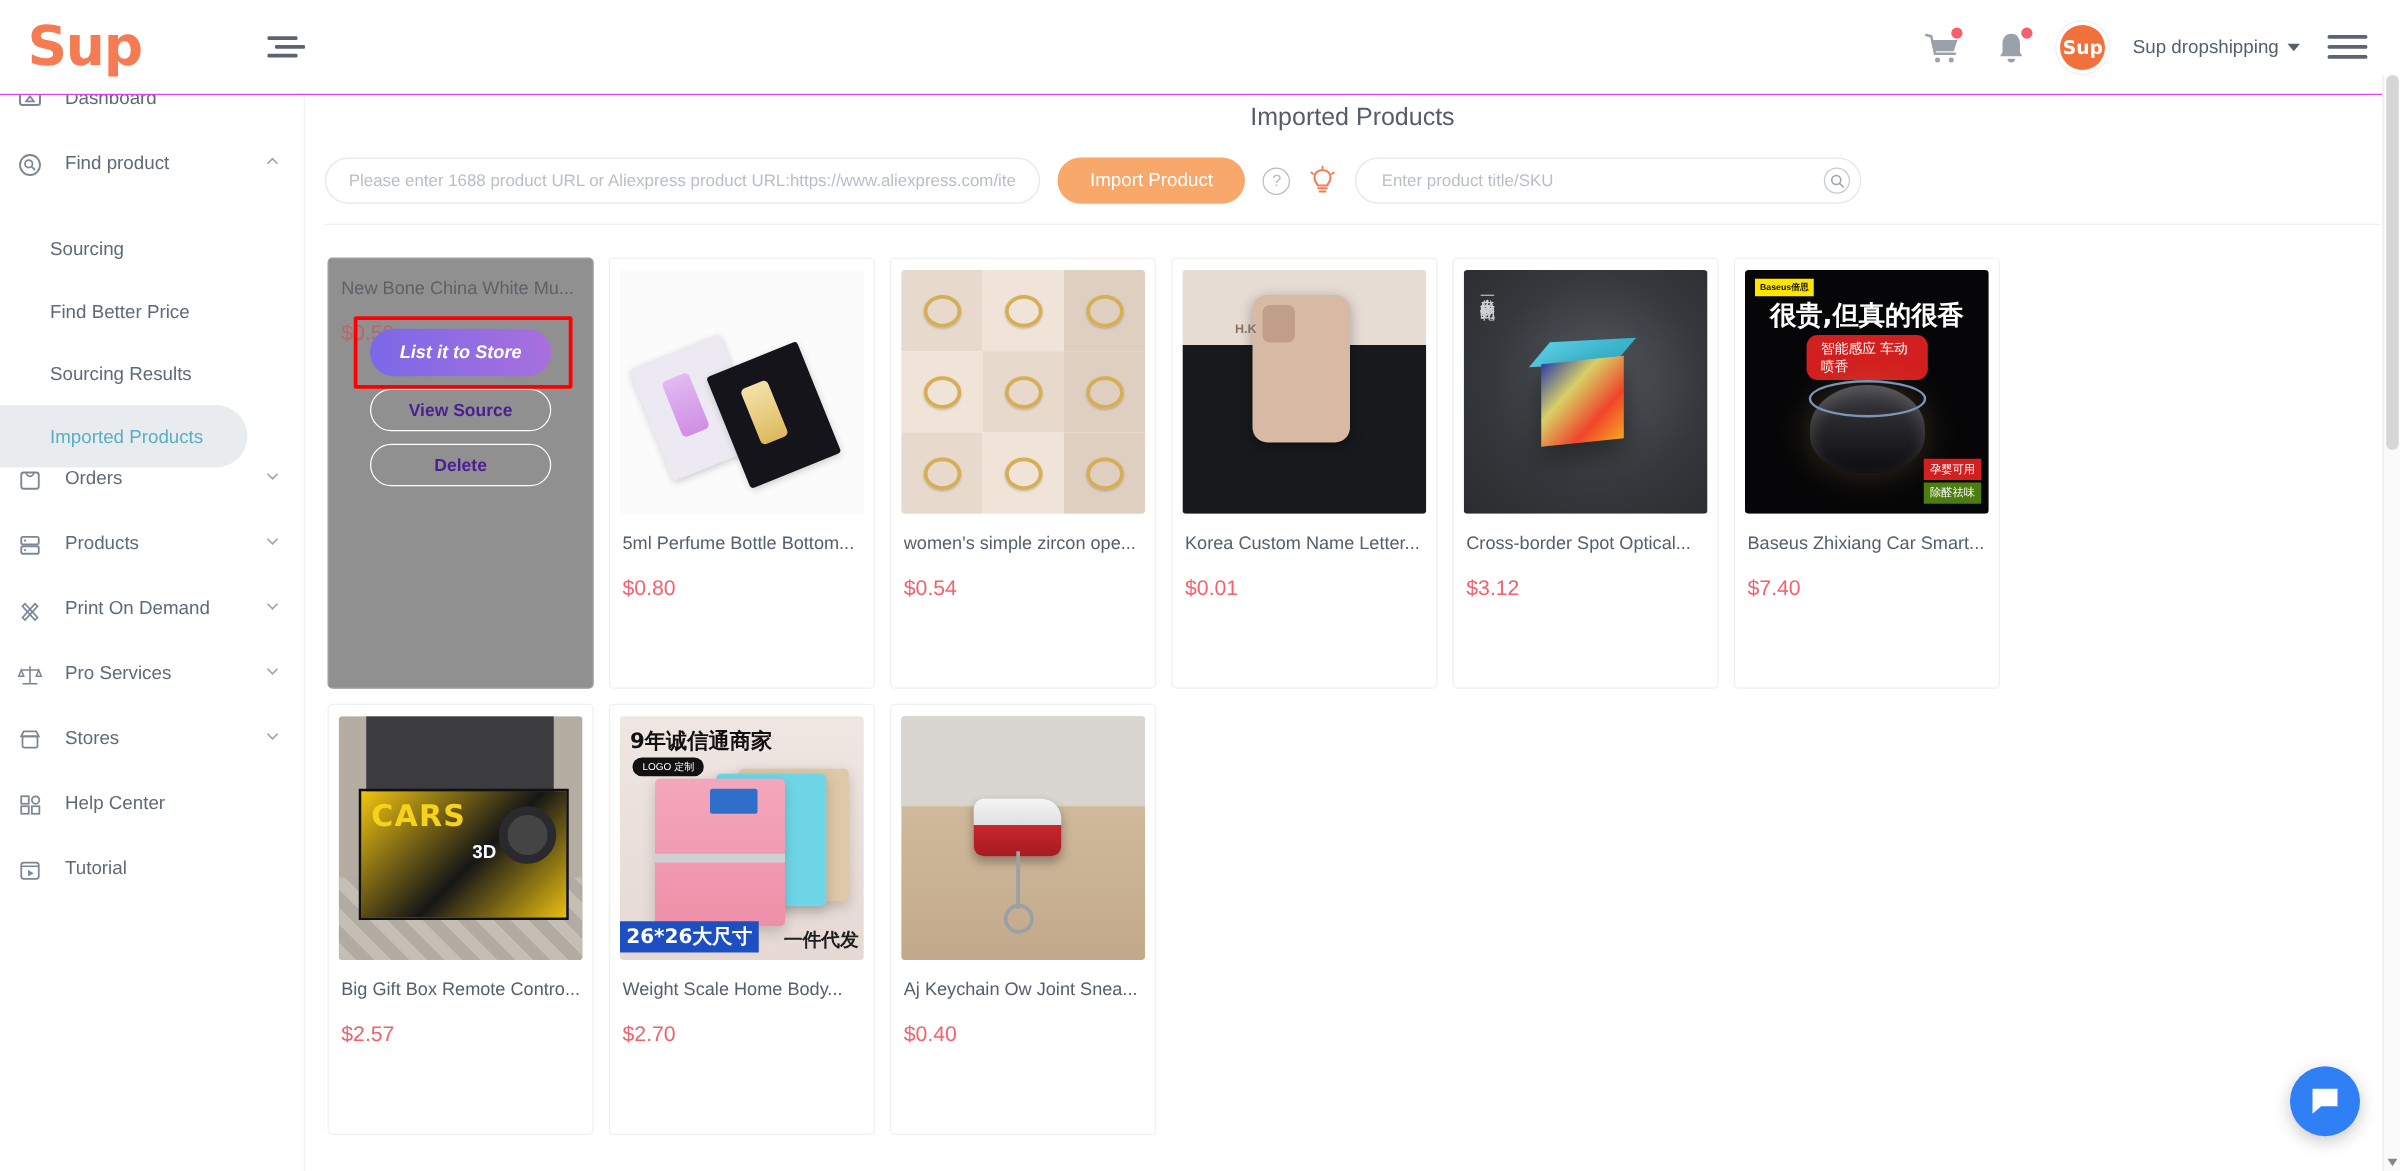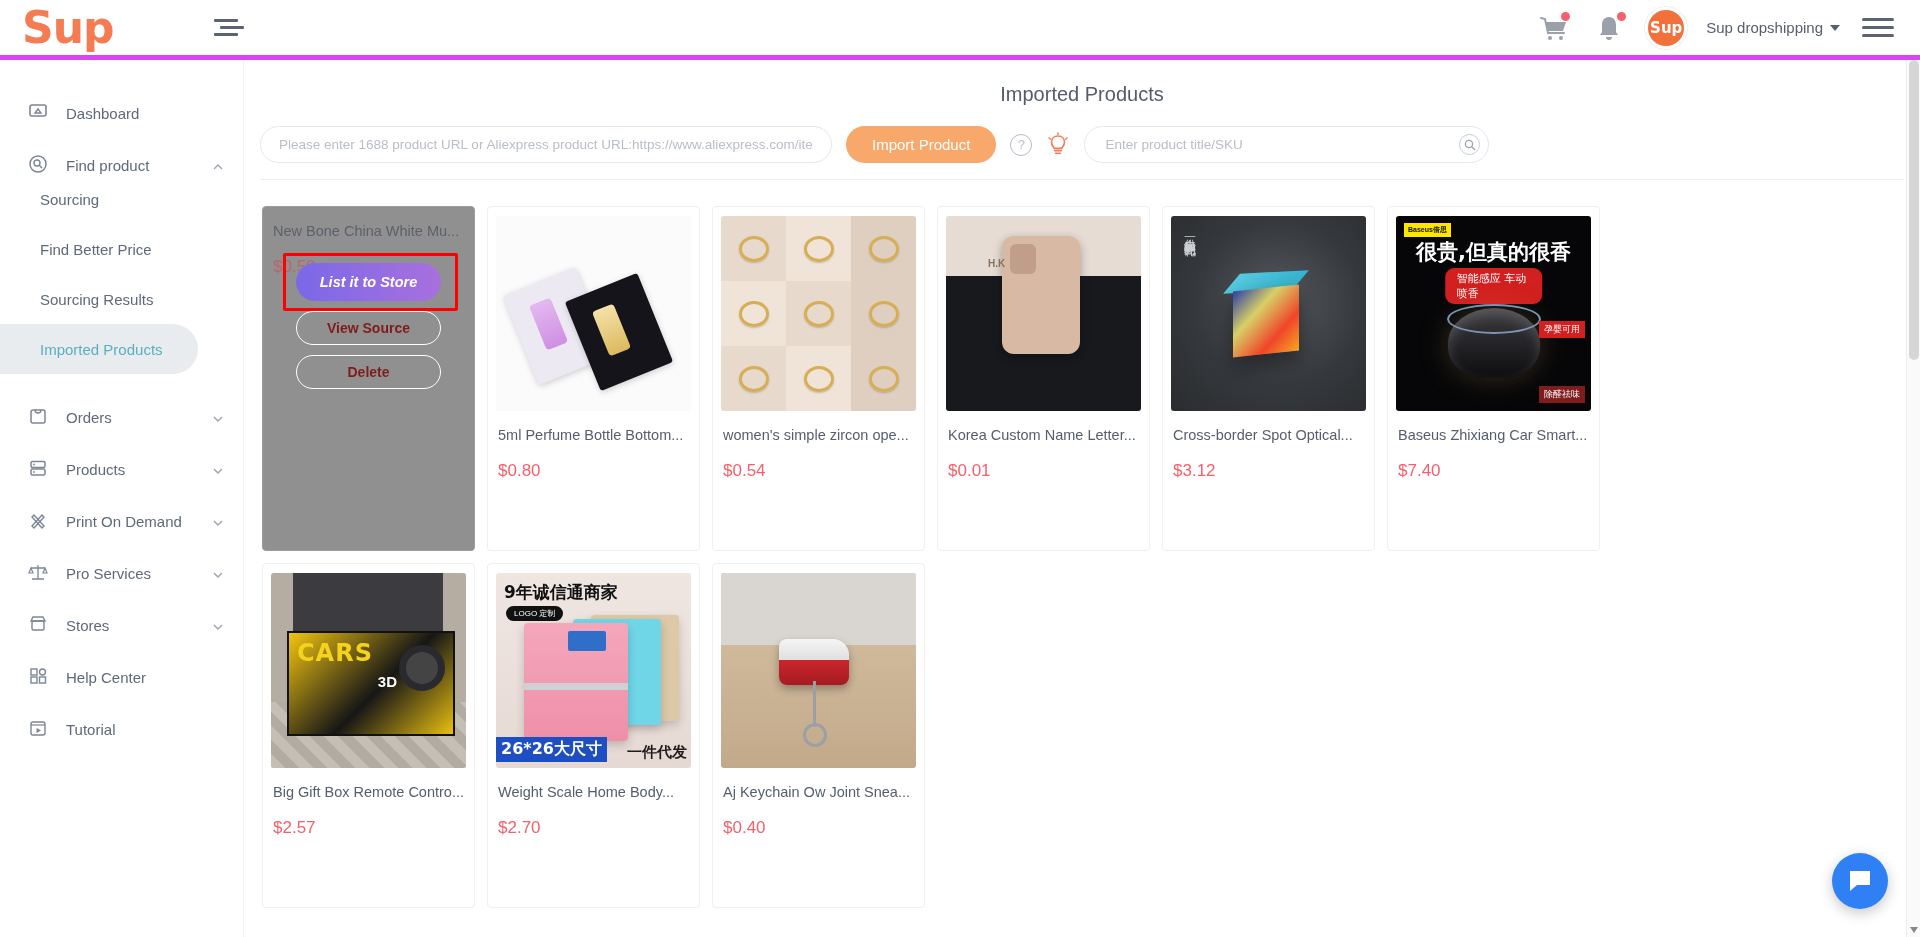--- a/index.html
+++ b/index.html
@@ -8,23 +8,23 @@
     margin: 0; padding: 0;
     width: 1920px; height: 937px;
     overflow: hidden;
     font-family: "Liberation Sans", sans-serif;
     background: #ffffff;
   }
 
   
   .topbar {
     position: absolute; top: 0; left: 0;
-    width: 1920px; height: 60px;
+    width: 1920px; height: 76px;
     background: #ffffff;
-    border-bottom: 5px solid #d946ef;
+    border-bottom: 1px solid #d946ef;
     display: flex; align-items: center;
     z-index: 40;
   }
   .logo {
     margin-left: 22px;
     font-family: "DejaVu Sans", sans-serif;
     font-size: 44px;
     font-weight: 700;
     color: #f47b52;
     letter-spacing: -1px;
@@ -82,22 +82,22 @@
   .sidebar {
     position: absolute; top: 60px; left: 0;
     width: 244px; height: 877px;
     background: #ffffff;
     border-right: 1px solid #f2f2f2;
     padding-top: 10px;
     z-index: 30;
   }
   .nav-item {
     height: 52px;
-    display: flex; align-items: flex-end;
-    padding-left: 28px; padding-right: 18px;
+    display: flex; align-items: flex-start;
+    padding-left: 14px; padding-right: 18px;
     cursor: pointer;
     color: #5e6a7a;
     font-size: 15px;
   }
   .nav-item .ico { width: 26px; display: flex; align-items: center; justify-content: flex-start; }
   .nav-item .lbl { margin-left: 12px; }
   .nav-item .chev { margin-left: auto; }
   .chev svg { display:block; }
   .sub-item {
     height: 50px;
@@ -253,21 +253,21 @@
     left: 20px; top: 46px;
     width: 175px; height: 58px;
     border: 3px solid #ff0000;
     border-radius: 2px;
     pointer-events: none;
   }
   .btn-ghost {
     width: 145px; height: 34px;
     border-radius: 18px;
     border: 1.5px solid #ffffff;
-    color: #7f1d1d; font-size: 14px; font-weight: 700;
+    color: #4c1d95; font-size: 14px; font-weight: 700;
     display: flex; align-items: center; justify-content: center;
     cursor: pointer;
     background: transparent;
     font-family: "Liberation Sans", sans-serif;
   }
 
   
   .img-fill { position: absolute; inset: 0; }
 
   
@@ -366,21 +366,21 @@
   .bs-pill { position:absolute; left:50%; transform:translateX(-50%); top: 52px; background:#d21f1f; color:#fff; font-size:11px; padding:3px 12px; border-radius:9px; font-family:"DejaVu Sans", sans-serif;}
   .bs-device {
     position:absolute; left:50%; transform:translateX(-50%); top: 92px;
     width: 92px; height: 70px; border-radius: 50% 50% 42% 42%;
     background: linear-gradient(180deg,#3c3c40,#0d0d10);
     box-shadow: inset 0 6px 14px rgba(255,255,255,.18), 0 0 30px rgba(200,160,90,.25);
   }
   .bs-ring { position:absolute; left:50%; transform:translateX(-50%); top: 88px; width: 94px; height: 30px; border-radius:50%; border:2px solid #7c95b5; }
   .bs-bottom { position:absolute; right:6px; bottom:8px; display:flex; flex-direction:column; gap:2px; }
   .bs-b1 { background:#d21f1f; color:#fff; font-size:9px; padding:2px 5px; font-family:Liberation Mono, monospace;}
-  .bs-b2 { background:#7f1d1d; color:#fff; font-size:9px; padding:2px 5px; font-family:"DejaVu Sans", sans-serif;margin-top:46px;}
+  .bs-b2 { background:#4d7c0f; color:#fff; font-size:9px; padding:2px 5px; font-family:"DejaVu Sans", sans-serif;}
 
   
   .art-bugatti { background: linear-gradient(180deg,#1b1b1f 0%, #3a2420 55%, #241a18 100%); }
   .bg-title { position:absolute; left:0; right:0; top: 10px; text-align:center; color:#fff; font-size: 21px; font-weight:700; font-family:"DejaVu Sans", sans-serif; text-shadow: 1px 1px 0 #000;}
   .bg-sub { position:absolute; left:6px; top: 40px; color:#e9e9e9; font-size: 10px; font-family:"DejaVu Sans", sans-serif;}
   .bg-car {
     position:absolute; left: 8px; bottom: 22px; width: 130px; height: 56px;
     background: linear-gradient(180deg,#e8261d,#9d1510);
     border-radius: 28px 16px 8px 10px;
     box-shadow: 0 6px 14px rgba(0,0,0,.5);

